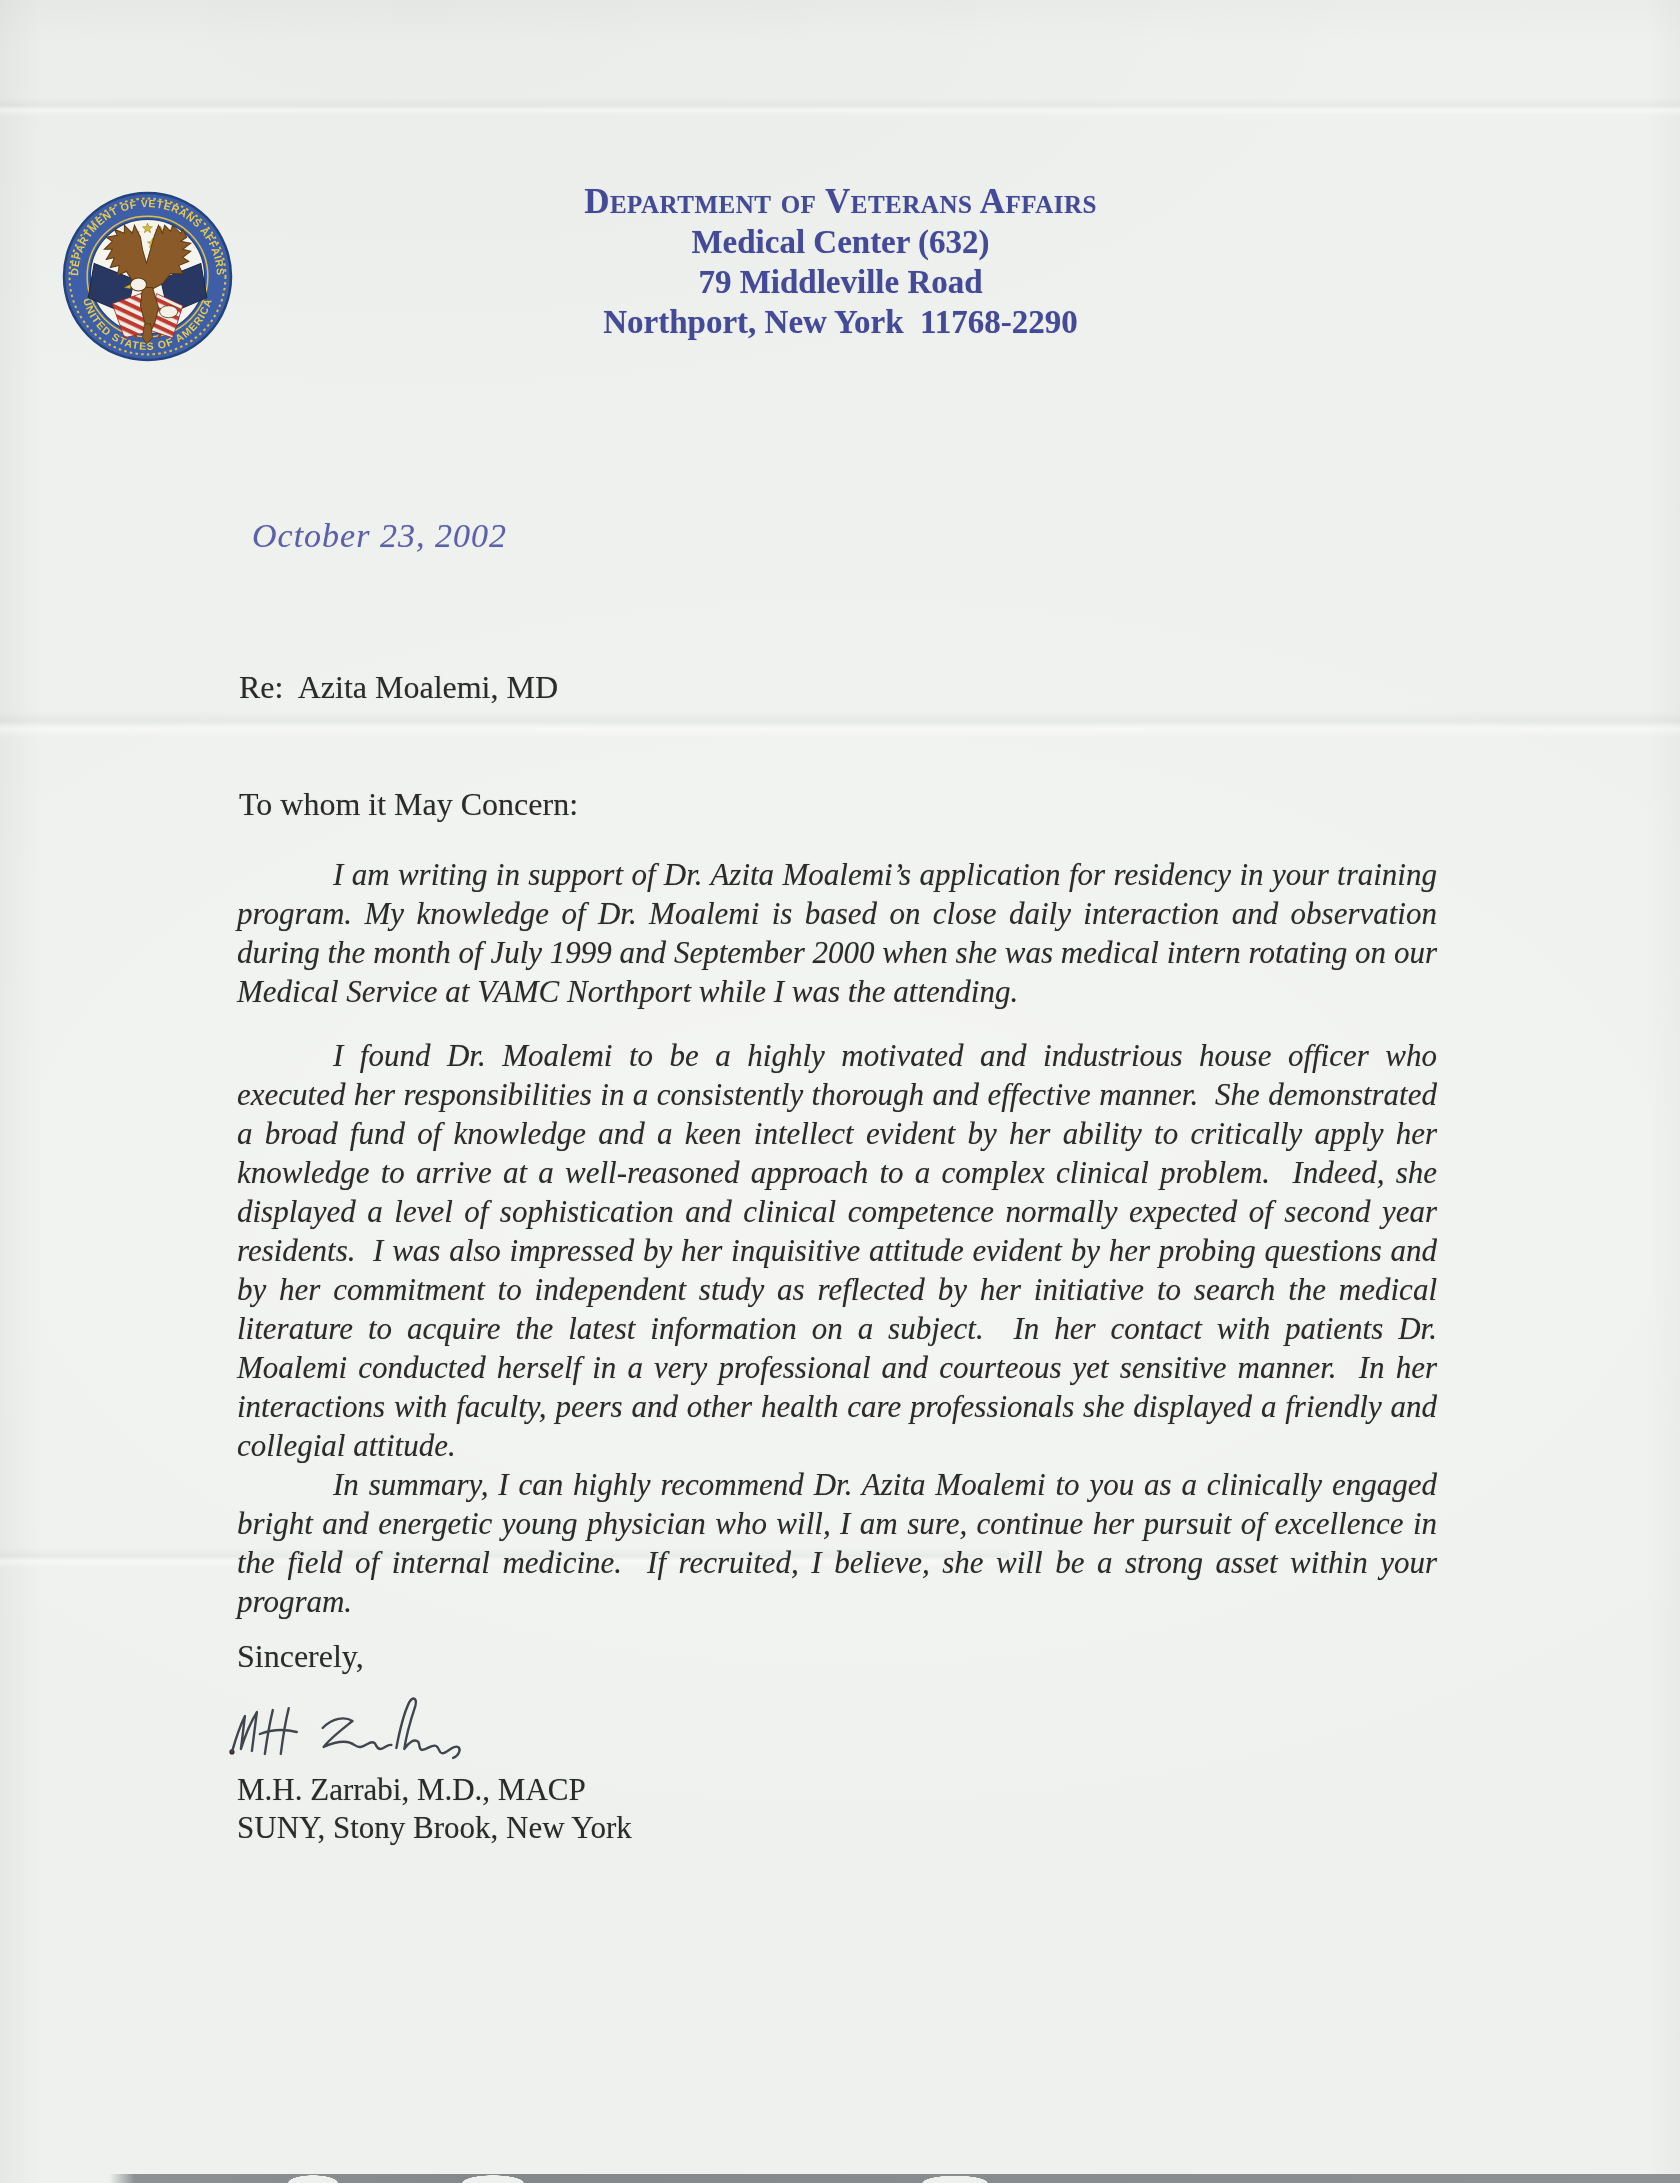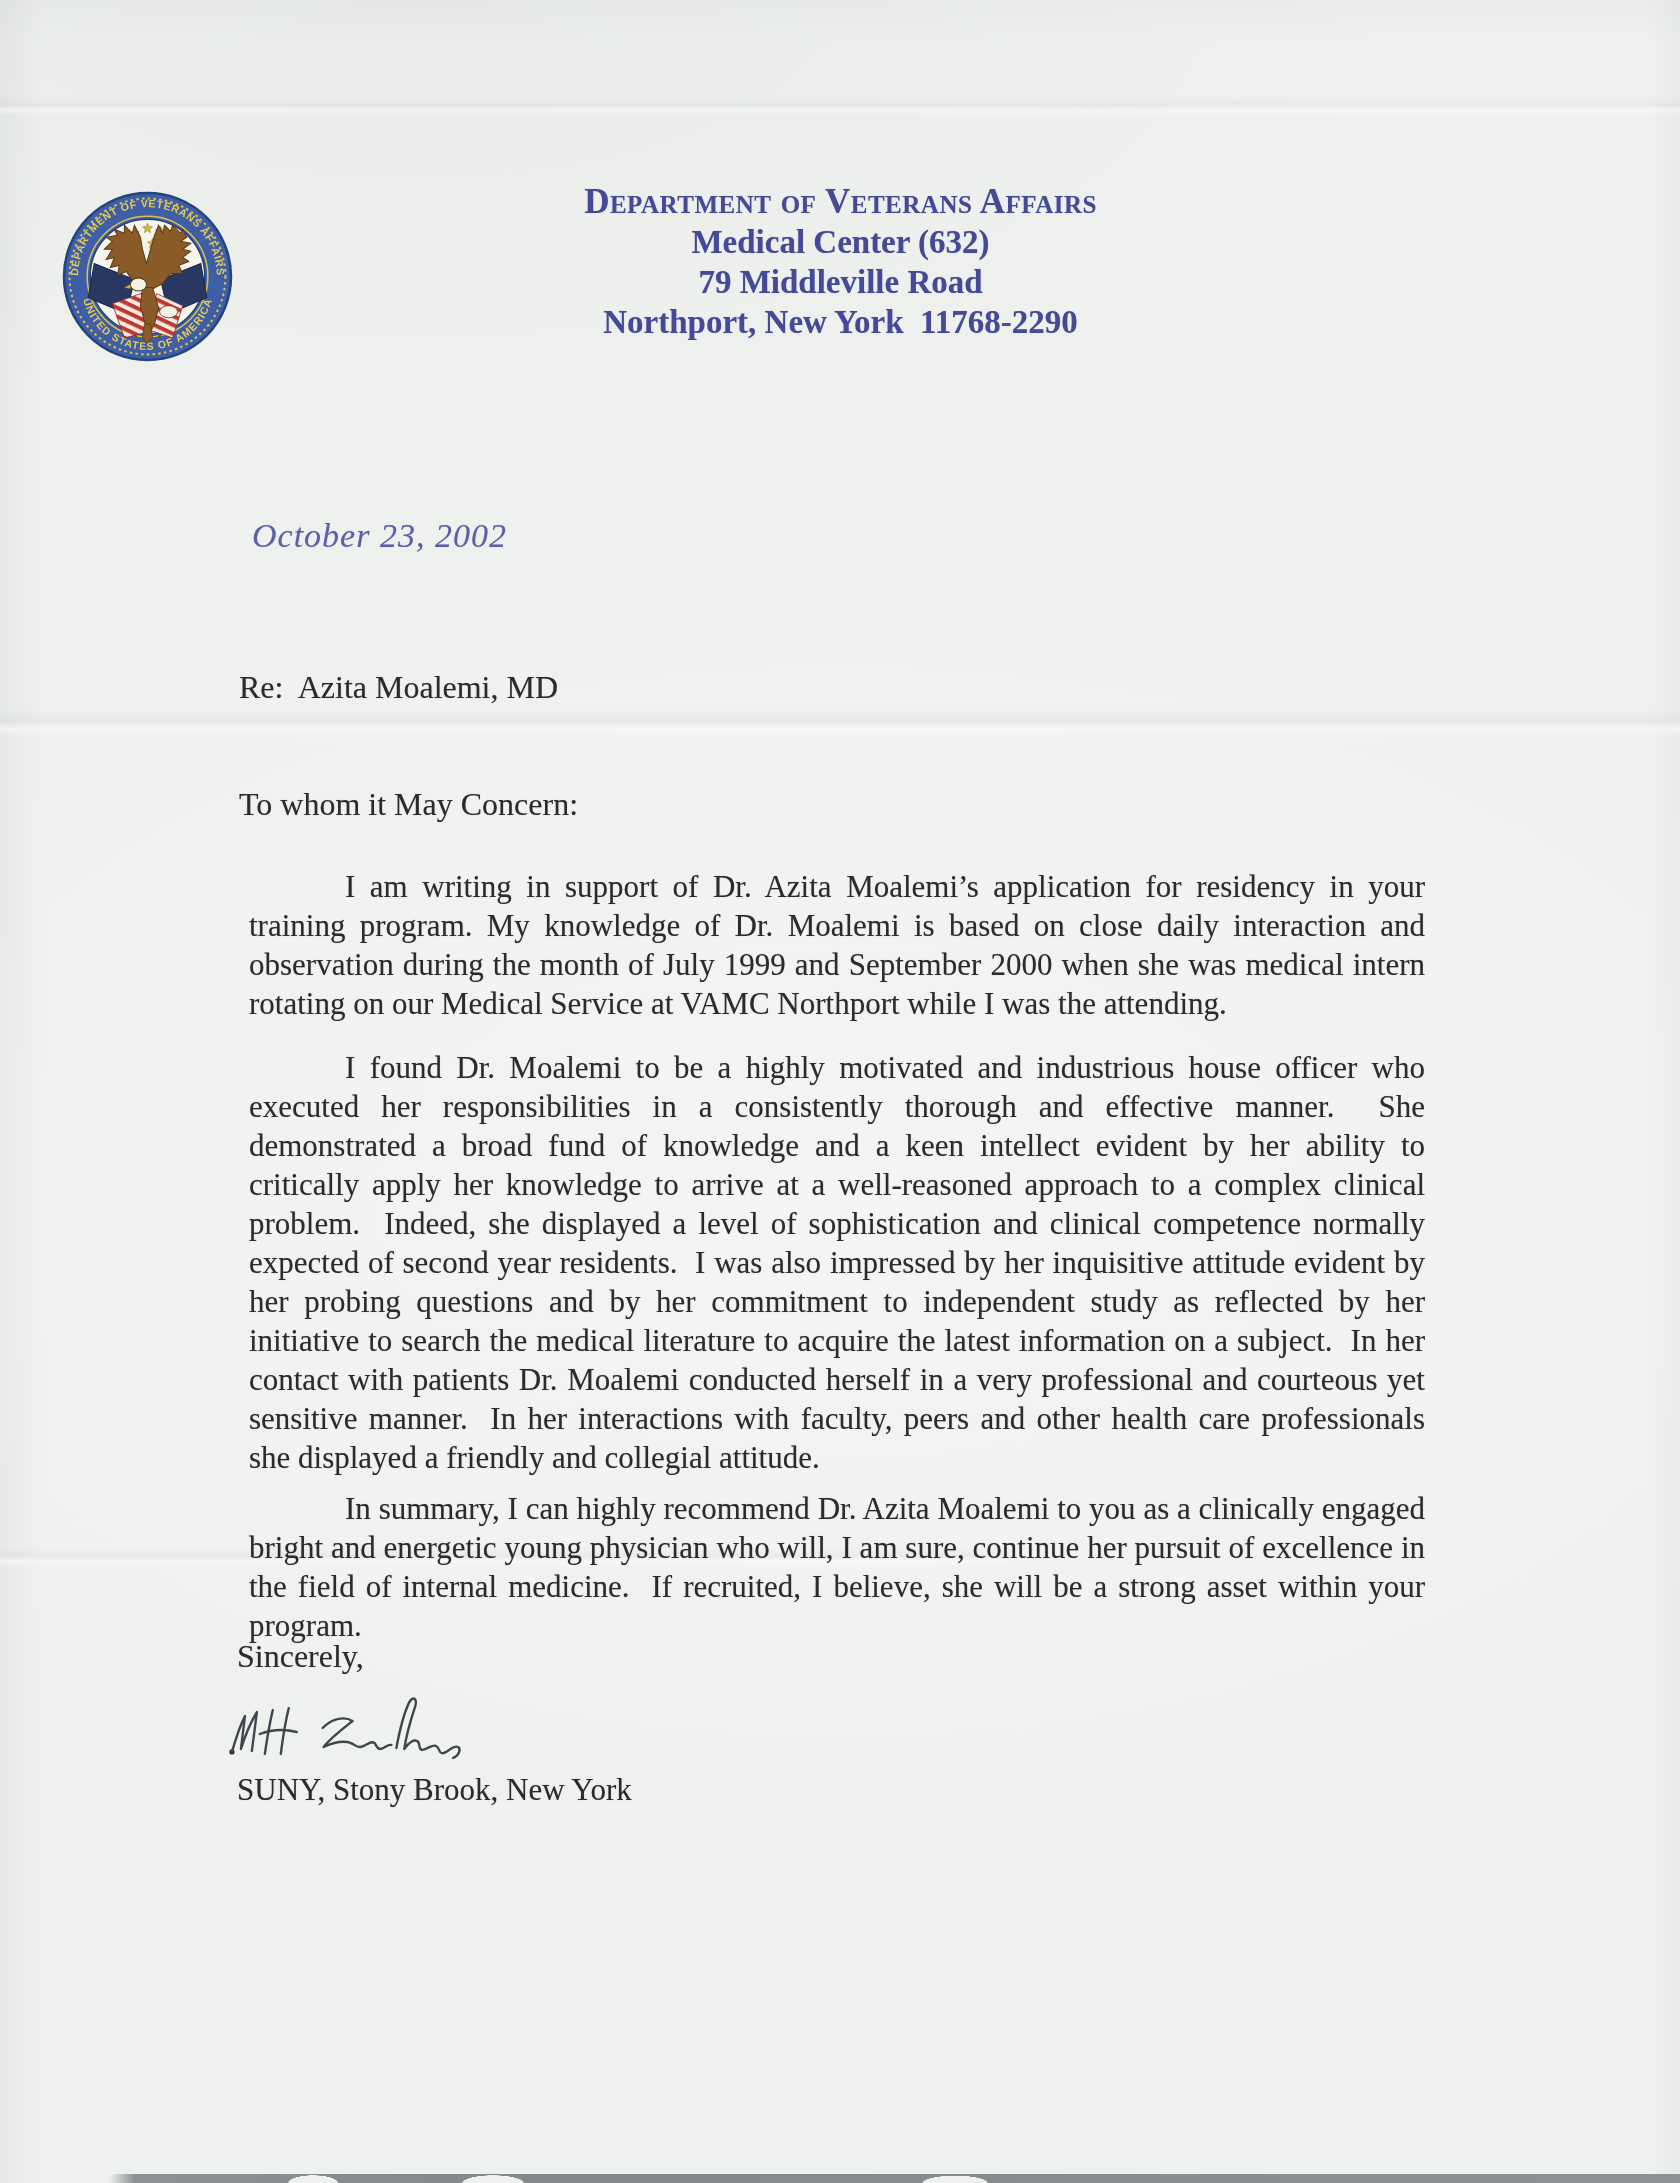--- a/index.html
+++ b/index.html
@@ -44,22 +44,22 @@
 
   .date{position:absolute;top:517px;left:252px;font-size:34px;font-style:italic;
     color:#5c60a8;text-shadow:0 0 1px rgba(92,96,168,0.3);letter-spacing:1px;}
 
   .ink{color:#2b2b2b;text-shadow:0 0 1px rgba(30,30,30,0.30);}
   .subject{position:absolute;top:669px;left:239px;font-size:32px;white-space:pre-wrap;}
   .salutation{position:absolute;top:786px;left:239px;font-size:32px;}
 
   .body-text{position:absolute;top:855px;left:237px;width:1200px;}
   .body-text p{
-    margin:12px;font-size:31px;line-height:39px;
-    text-align:justify;text-indent:96px;white-space:pre-wrap;}
+    margin:0;font-size:31px;line-height:39px;
+    text-align:justify;text-indent:96px;white-space:pre-wrap;font-style:italic;}
   .body-text p.gap-after{margin-bottom:25px;}
 
   .sincerely{position:absolute;top:1638px;left:237px;font-size:32px;}
   .signature{position:absolute;left:225px;top:1688px;width:269px;height:92px;}
   .signer{position:absolute;top:1771px;left:237px;font-size:31px;line-height:38px;}
 </style>
 </head>
 <body>
 
 <div class="page">
@@ -151,18 +151,19 @@
       <path d="M7,64 C11,50 15,38 20,28 L16,61 C21,45 27,32 32,24 L27,63"></path>
       <path d="M48,22 C44,38 42,52 40,66"></path>
       <path d="M64,20 C60,36 58,50 56,66"></path>
       <path d="M35,46 C48,41 60,41 72,44"></path>
       <path d="M98,40 C108,30 120,28 128,33 C118,41 106,50 99,59 C108,55 118,52 126,55 C130,56 132,60 136,59 C142,58 146,52 150,55 C152,57 152,61 156,61 C160,61 163,56 167,57"></path>
       <path d="M172,60 C175,44 179,26 185,14 C189,8 193,10 191,18 C187,30 182,46 180,61 C184,55 190,50 194,54 C196,57 194,62 198,62 C204,61 208,56 212,58 C216,60 214,67 220,65 C226,62 230,57 234,59 C237,61 235,68 229,70"></path>
     </g>
   </svg>
 
   <div class="signer ink">
+    <div>M.H. Zarrabi, M.D., MACP</div>
     <div>SUNY, Stony Brook, New York</div>
   </div>
 
   <div class="scan-edge-bottom"></div>
 </div>
 
 
 </body></html>

